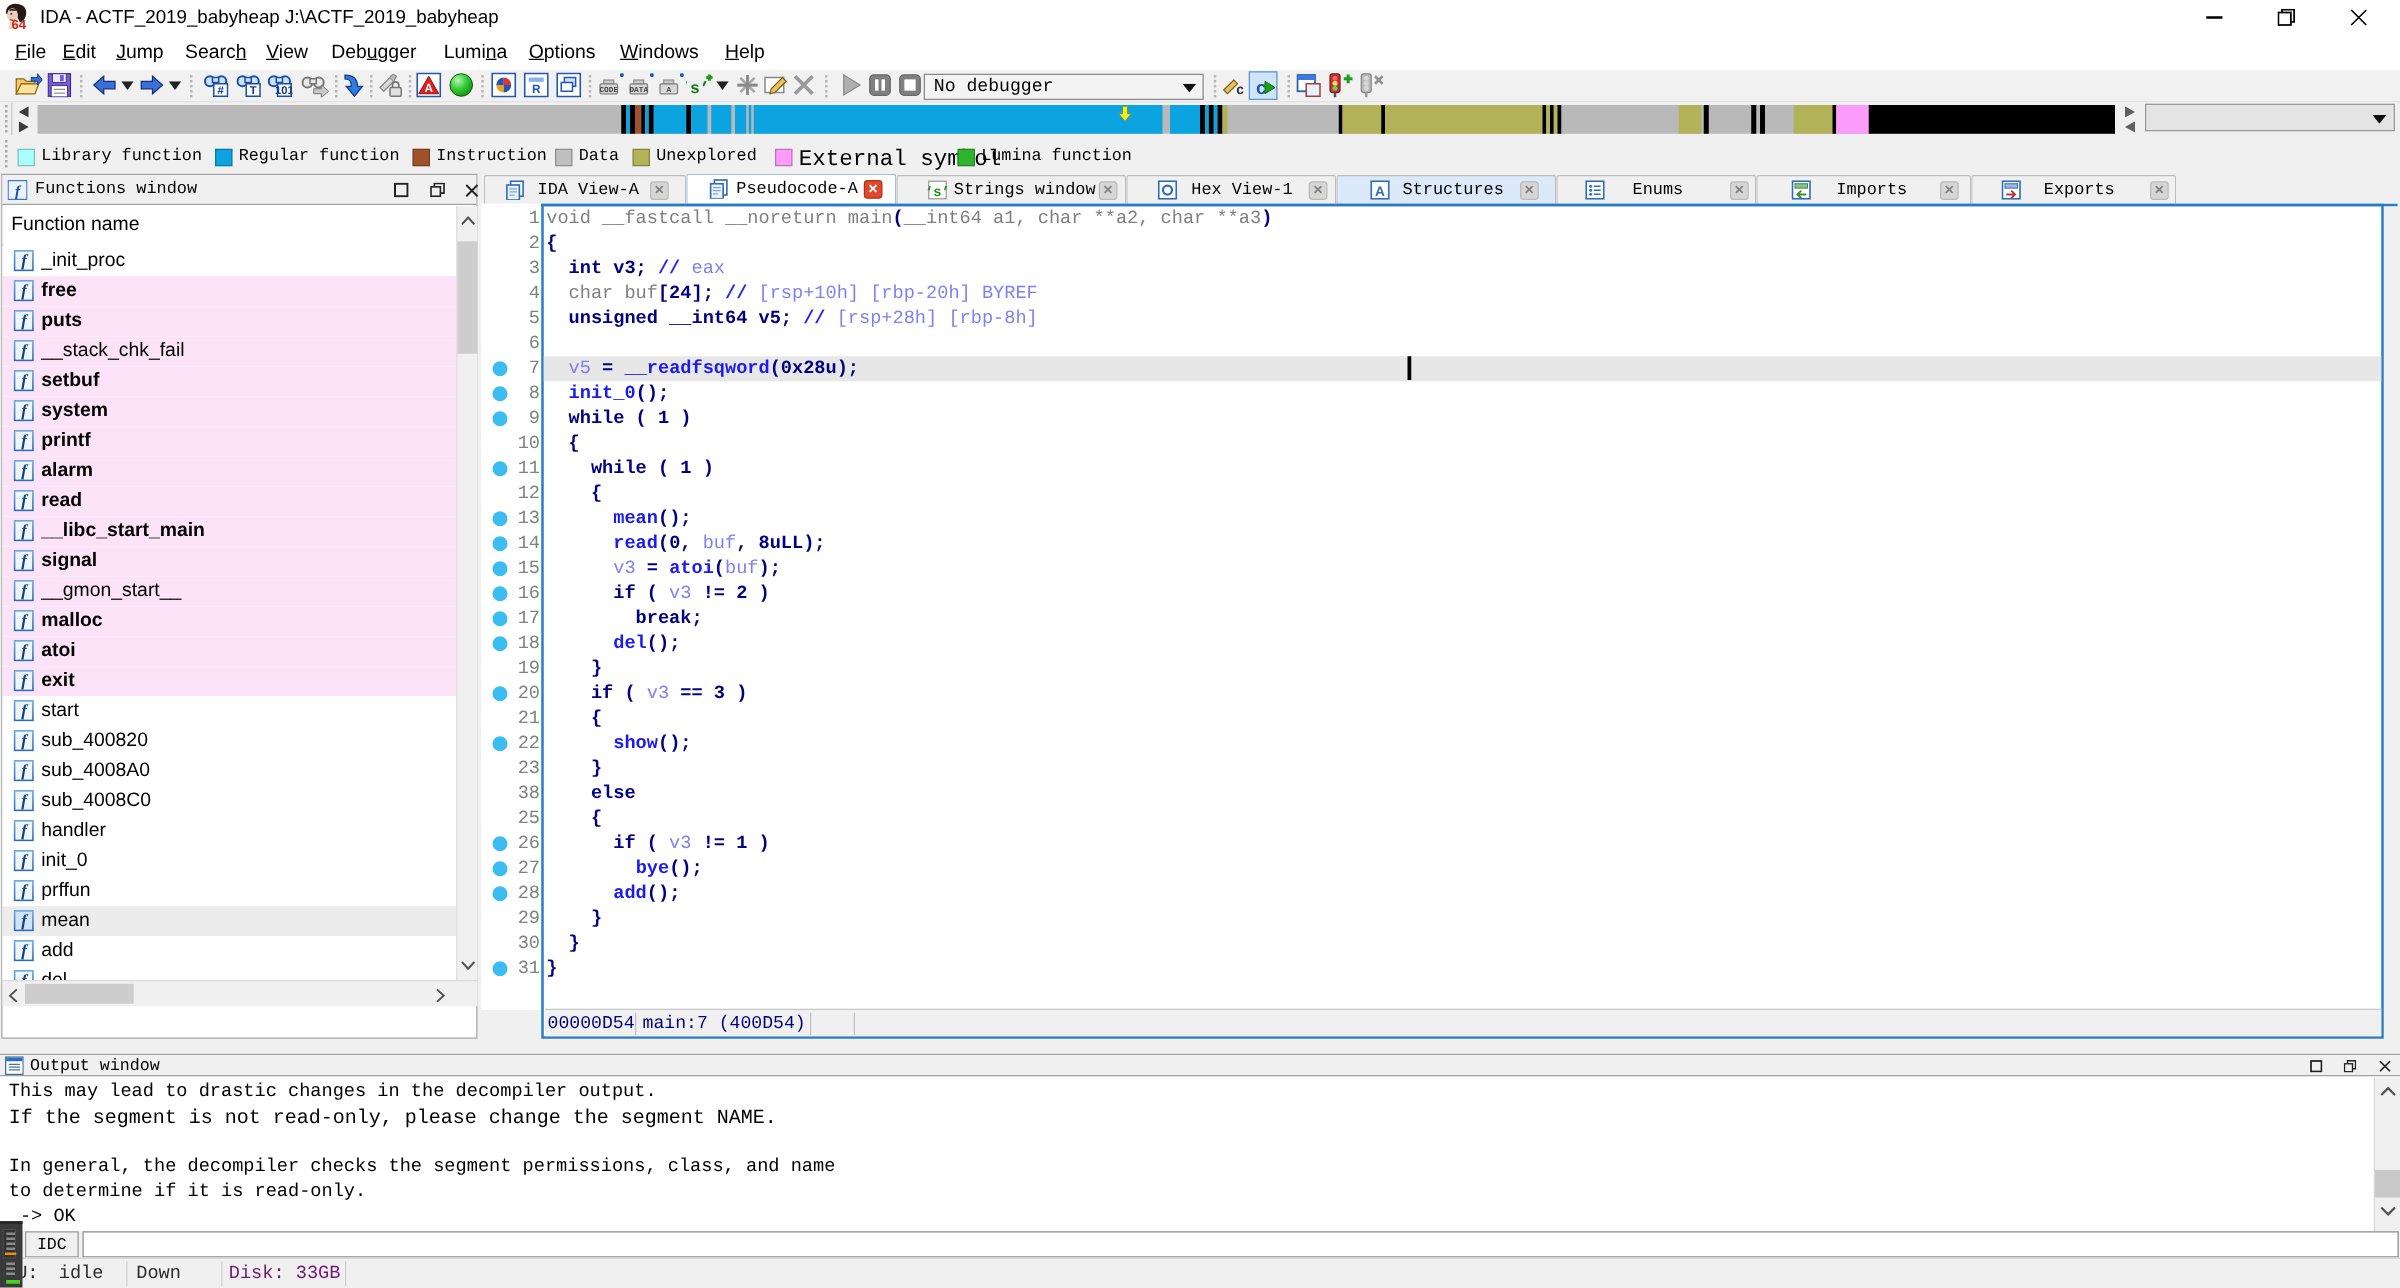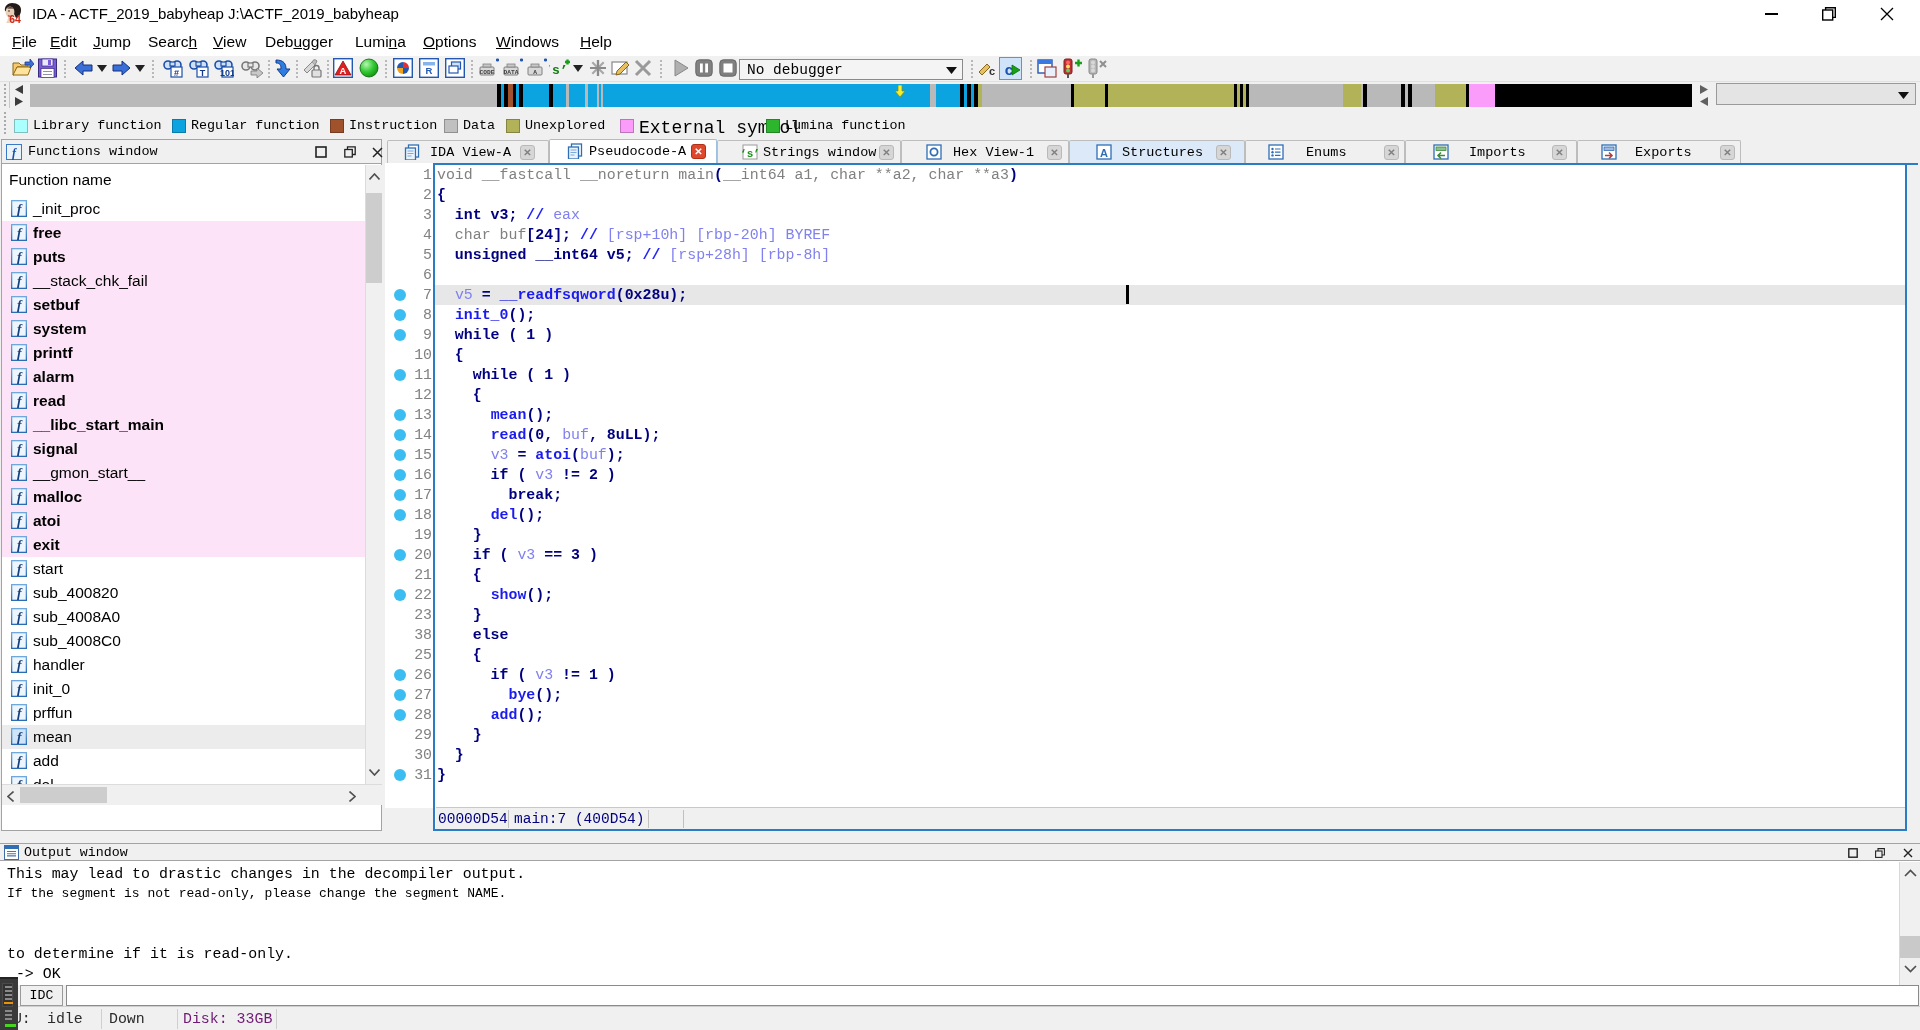--- a/index.html
+++ b/index.html
@@ -872,21 +872,22 @@
       </svg>
 <svg class="abs" style="left:1875px;top:4px" width="10" height="10" viewBox="0 0 10 10">
         <rect x="0.6" y="3" width="6.4" height="6.4" fill="#f0f0f0" stroke="#222" stroke-width="1.1"></rect>
         <path d="M3 3 V0.6 H9.4 V7 H7" fill="none" stroke="#222" stroke-width="1.1"></path>
       </svg>
 <svg class="abs" style="left:1903px;top:4px" width="10" height="10" viewBox="0 0 10 10">
         <path d="M1 1 L9 9 M9 1 L1 9" stroke="#222" stroke-width="1.4"></path>
       </svg>
 </div>
 <div class="abs mono" style="left:7px;top:20px;font-size:14.9px;line-height:20px;white-space:pre;color:#000;">This may lead to drastic changes in the decompiler output.</div>
-<div class="abs mono" style="left:7px;top:40px;font-size:13px;line-height:20px;white-space:pre;color:#000;">If the segment is not read-only, please change the segment NAME.</div>
+<div class="abs mono" style="left:7px;top:40px;font-size:16px;line-height:20px;white-space:pre;color:#000;">If the segment is not read-only, please change the segment NAME.</div>
+<div class="abs mono" style="left:7px;top:80px;font-size:14.9px;line-height:20px;white-space:pre;color:#000;">In general, the decompiler checks the segment permissions, class, and name</div>
 <div class="abs mono" style="left:7px;top:100px;font-size:14.9px;line-height:20px;white-space:pre;color:#000;">to determine if it is read-only.</div>
 <div class="abs mono" style="left:7px;top:120px;font-size:14.9px;line-height:20px;white-space:pre;color:#000;"> -&gt; OK</div>
 <div class="abs" style="left:1899px;top:18px;width:21px;height:123px;background:#f0f0f0;border-left:1px solid #d8d8d8;">
 <svg class="abs" style="left:4px;top:7px" width="13" height="8" viewBox="0 0 13 8">
         <path d="M1 7 L6.5 1.5 L12 7" fill="none" stroke="#505050" stroke-width="1.7"></path>
       </svg>
 <div class="abs" style="left:0;top:74px;width:20px;height:22px;background:#c9c9c9;"></div>
 <svg class="abs" style="left:4px;top:103px" width="13" height="8" viewBox="0 0 13 8">
         <path d="M1 1 L6.5 6.5 L12 1" fill="none" stroke="#505050" stroke-width="1.7"></path>
       </svg>

